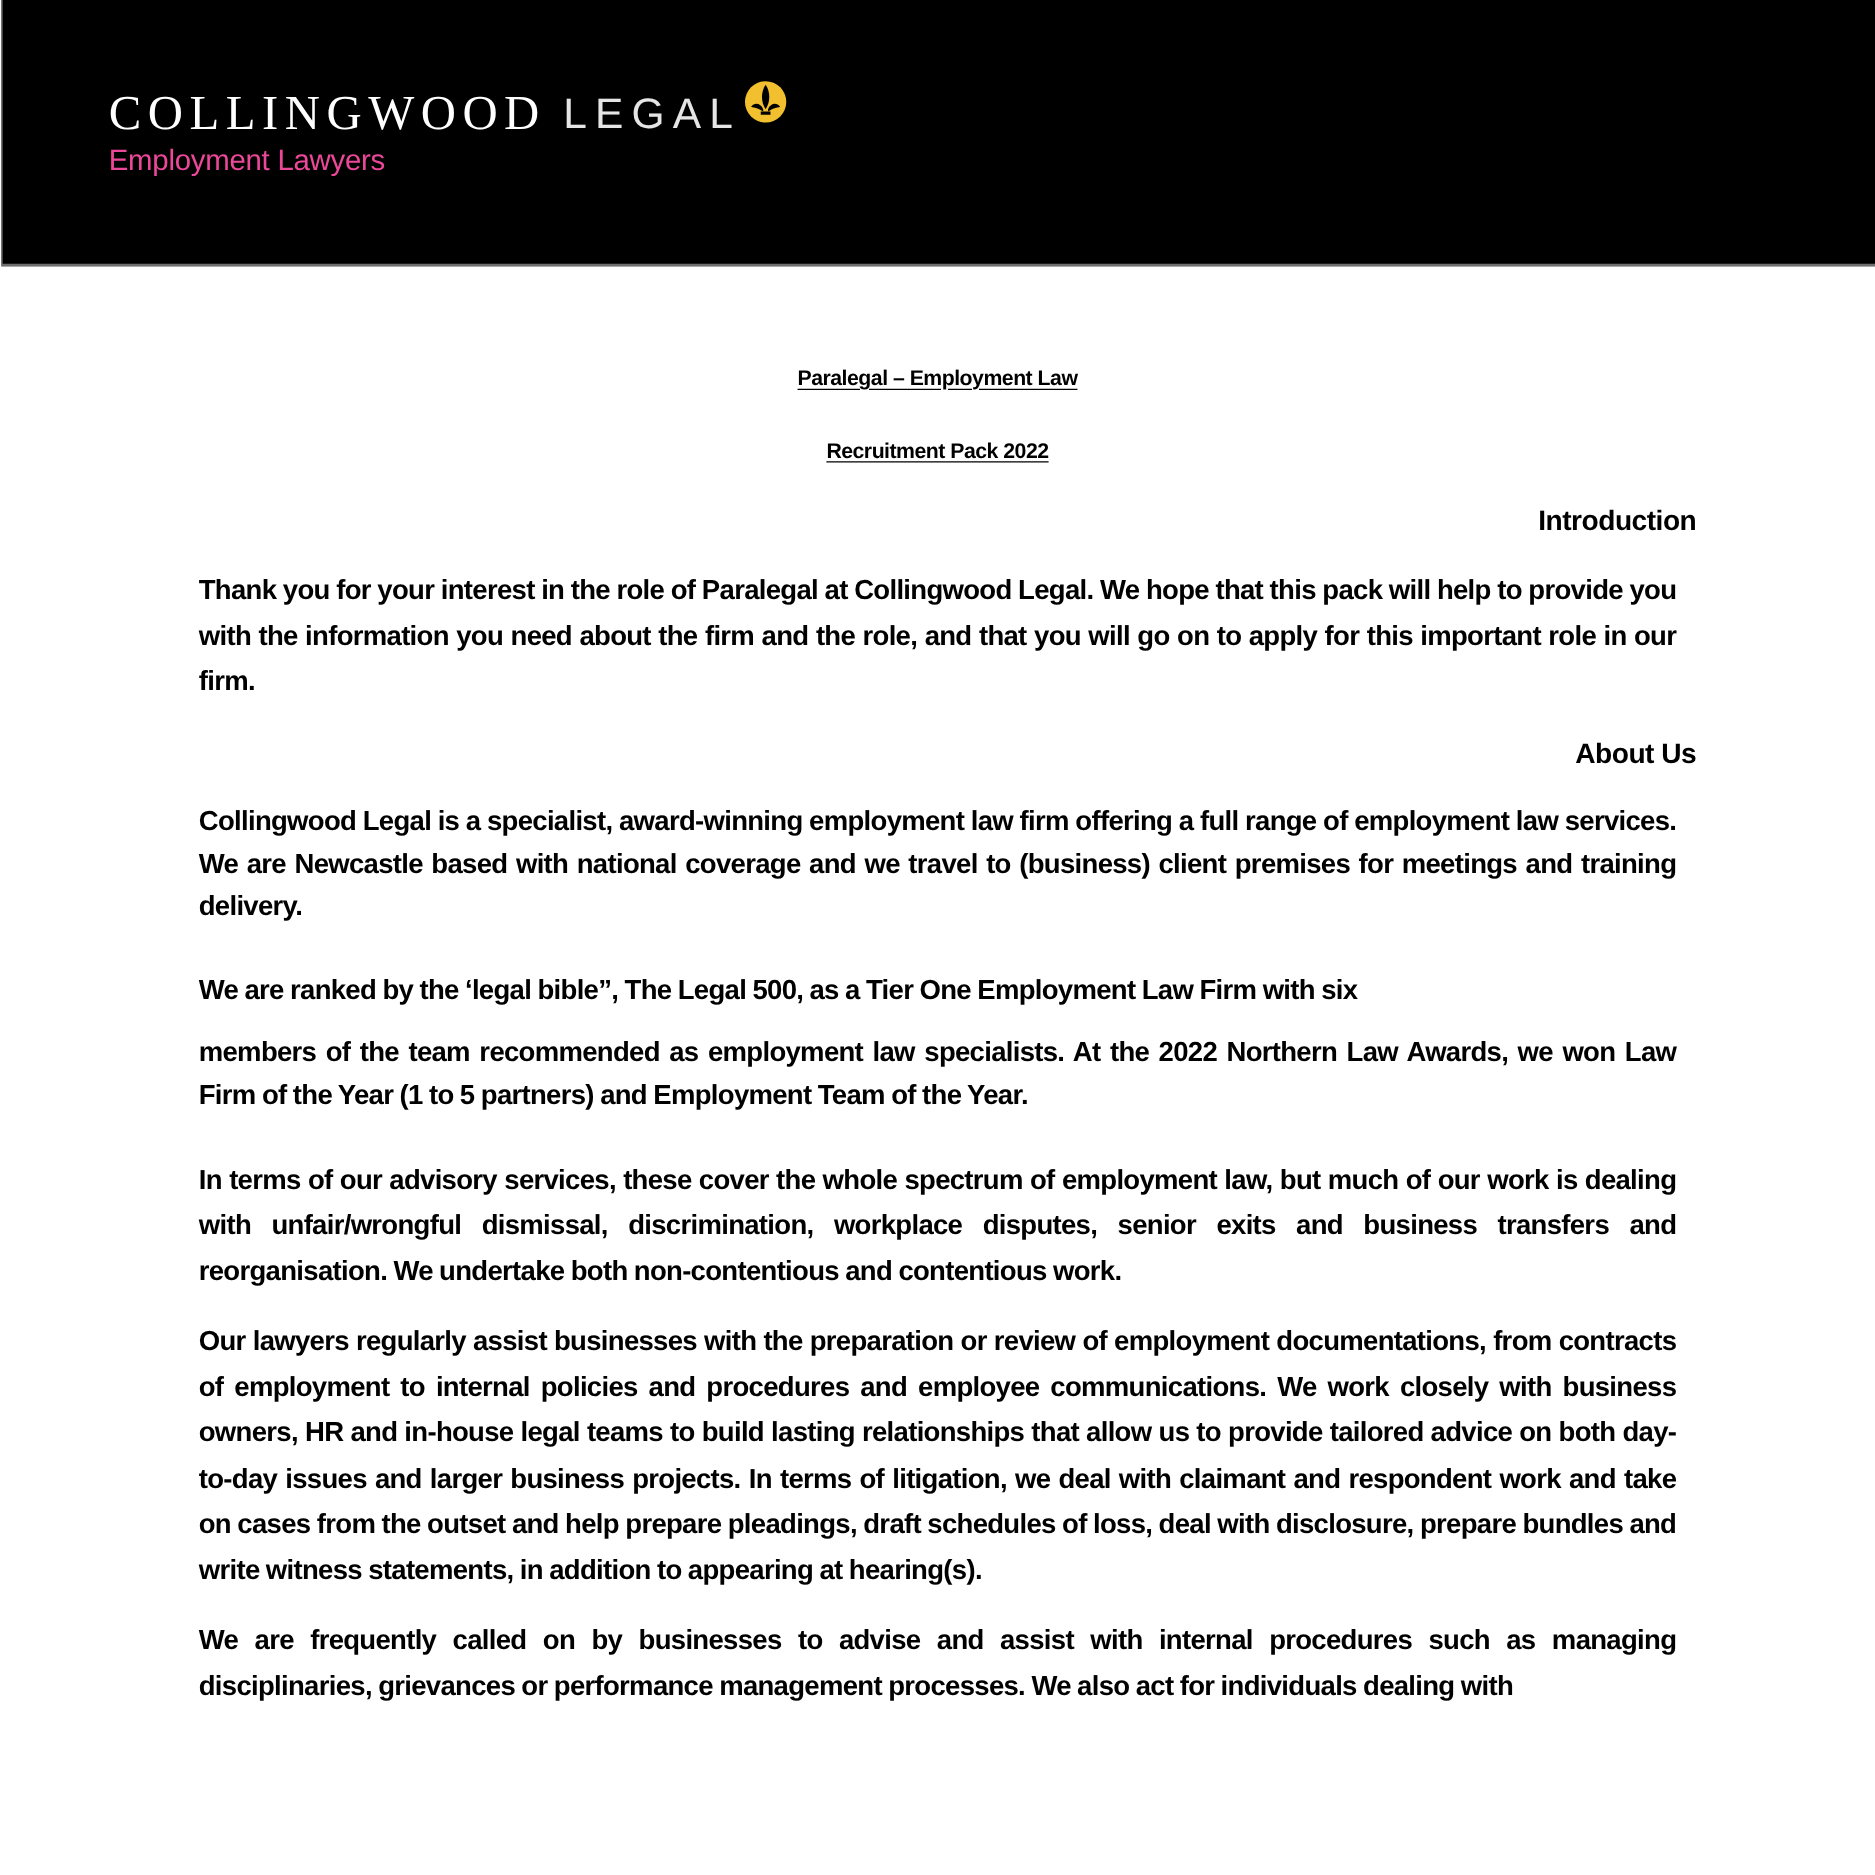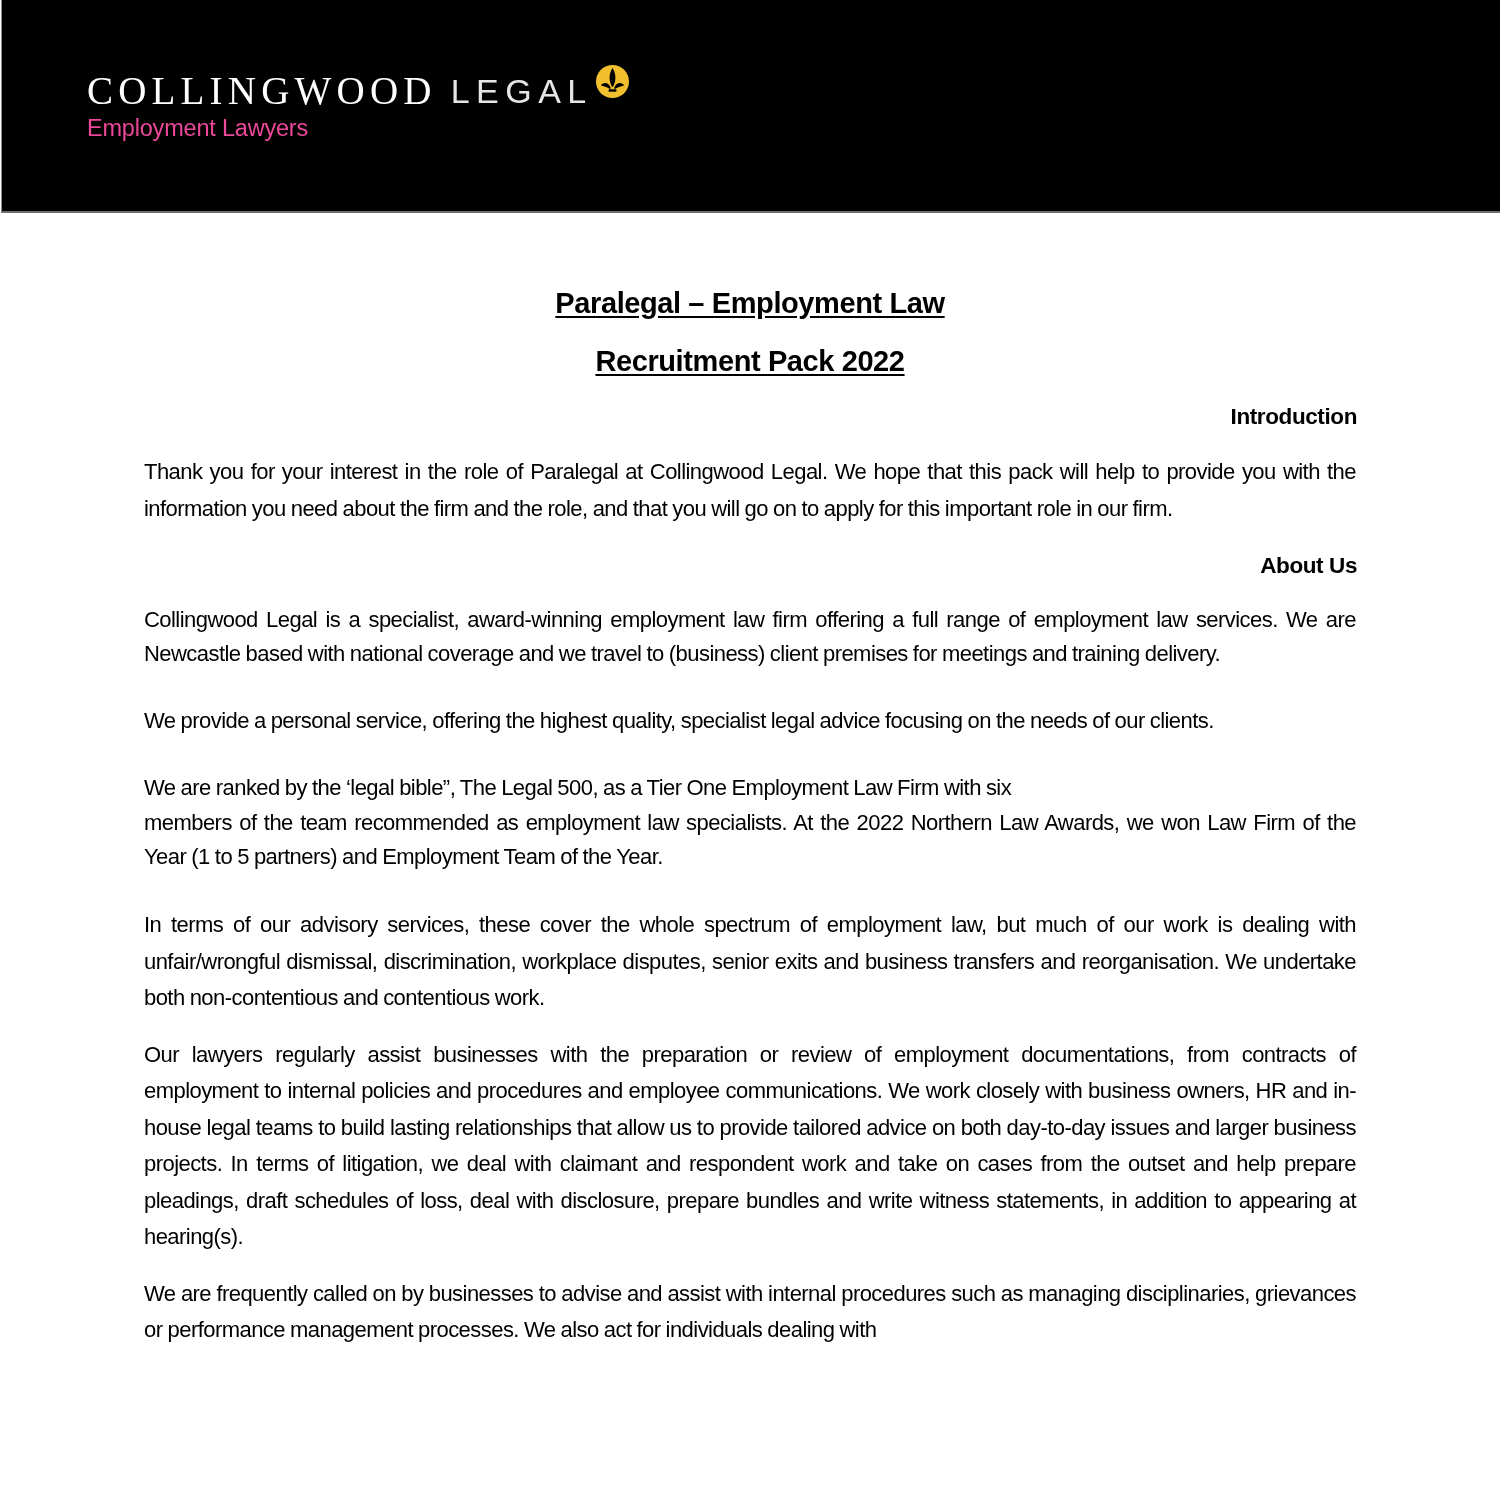--- a/index.html
+++ b/index.html
@@ -74,40 +74,41 @@
       width: 1214px;
       font-family: "Liberation Sans", sans-serif;
       font-size: 22px;
       color: #000;
     }
     .title {
       text-align: center;
       font-weight: bold;
       text-decoration: underline;
       text-underline-offset: 3px;
-      font-size: 29px;
+      font-size: 17px;
       line-height: 38px;
       margin: 0;
       letter-spacing: -0.4px;
     }
     .title.t1 { margin-bottom: 18px; }
     .title.t2 { margin-bottom: 18px; margin-top: 20px; }
     .section-heading {
       font-weight: bold;
       font-size: 22.5px;
       line-height: 38px;
       margin: 0 0 18px 0;
       letter-spacing: -0.4px;
       text-align: right;
     }
     .para {
-      margin: 1px;
+      margin: 16px;
       text-align: justify;
       letter-spacing: -0.55px;
       word-spacing: -0.5px;
+      font-weight: bold;
     }
     .para.wide { line-height: 36.5px; }
     .para.tight { line-height: 34px; }
     .gap-18 { margin-bottom: 20px; }
     .gap-34 { margin-bottom: 33px; }
     .para.left { text-align: left; }
   </style>
 </head>
 <body>
 
@@ -130,19 +131,18 @@
 
 <div class="doc">
   <h1 class="title t1">Paralegal – Employment Law</h1>
   <h2 class="title t2">Recruitment Pack 2022</h2>
 
   <h3 class="section-heading">Introduction</h3>
   <p class="para wide gap-18">Thank you for your interest in the role of Paralegal at Collingwood Legal. We hope that this pack will help to provide you with the information you need about the firm and the role, and that you will go on to apply for this important role in our firm.</p>
 
   <h3 class="section-heading">About Us</h3>
   <p class="para tight gap-34">Collingwood Legal is a specialist, award-winning employment law firm offering a full range of employment law services. We are Newcastle based with national coverage and we travel to (business) client premises for meetings and training delivery.</p>
-  <p class="para tight gap-34">We provide a personal service, offering the highest quality, specialist legal advice focusing on the needs of our clients.</p>
   <p class="para tight left">We are ranked by the ‘legal bible”, The Legal 500, as a Tier One Employment Law Firm with six</p>
   <p class="para tight gap-34">members of the team recommended as employment law specialists. At the 2022 Northern Law Awards, we won Law Firm of the Year (1 to 5 partners) and Employment Team of the Year.</p>
   <p class="para wide gap-18">In terms of our advisory services, these cover the whole spectrum of employment law, but much of our work is dealing with unfair/wrongful dismissal, discrimination, workplace disputes, senior exits and business transfers and reorganisation. We undertake both non-contentious and contentious work.</p>
   <p class="para wide gap-18">Our lawyers regularly assist businesses with the preparation or review of employment documentations, from contracts of employment to internal policies and procedures and employee communications. We work closely with business owners, HR and in-house legal teams to build lasting relationships that allow us to provide tailored advice on both day-to-day issues and larger business projects. In terms of litigation, we deal with claimant and respondent work and take on cases from the outset and help prepare pleadings, draft schedules of loss, deal with disclosure, prepare bundles and write witness statements, in addition to appearing at hearing(s).</p>
   <p class="para wide">We are frequently called on by businesses to advise and assist with internal procedures such as managing disciplinaries, grievances or performance management processes. We also act for individuals dealing with</p>
 </div>
 
 </body></html>

